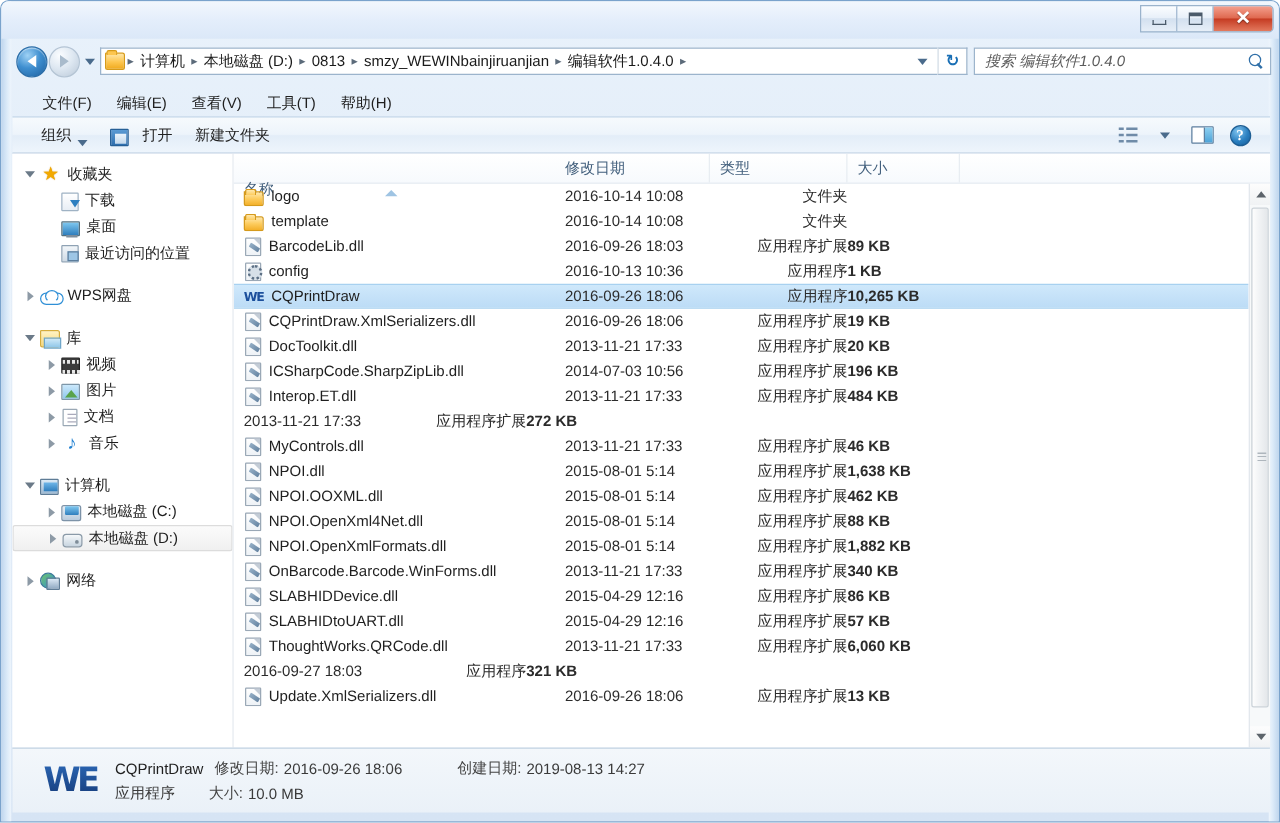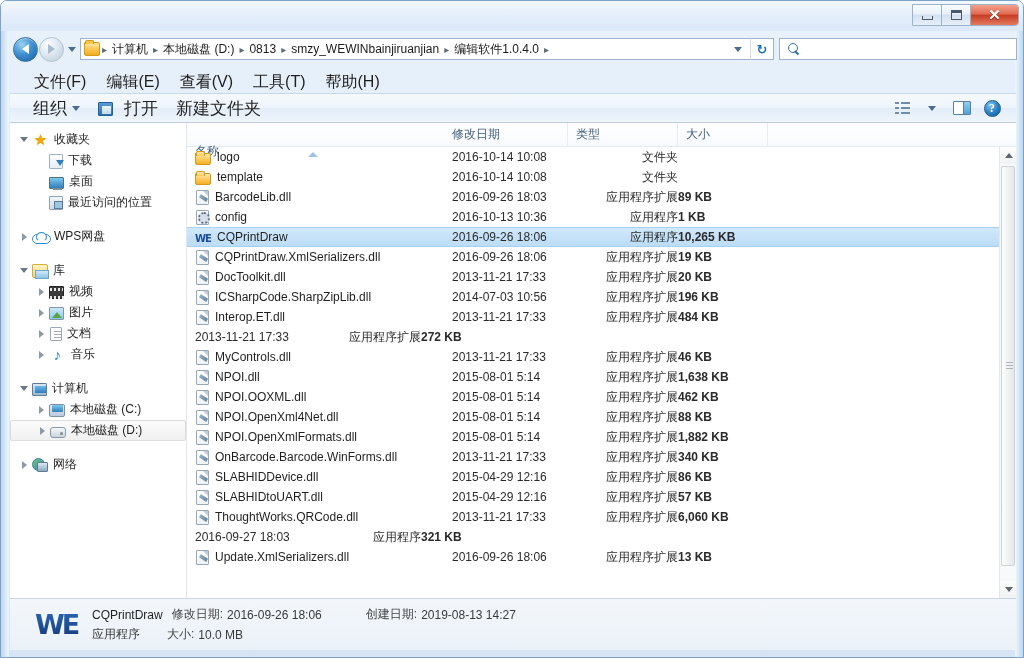--- a/index.html
+++ b/index.html
@@ -173,35 +173,35 @@
     width: 5px; height: 1.6px; background: #2f6fa8; transform: rotate(45deg);
     transform-origin: left center;
   }
 
   
   #menu-bar {
     position: absolute; left: 9px; top: 70px; width: 1006px; height: 22px;
     display: flex; align-items: center; padding-left: 14px;
   }
   .menu-item {
-    font-size: 16px; color: #1f1f1f; padding: 2px 10px; cursor: pointer;
+    font-size: 12px; color: #1f1f1f; padding: 2px 10px; cursor: pointer;
     white-space: nowrap;
   }
 
   
   #toolbar {
     position: absolute; left: 9px; top: 92px; width: 1006px; height: 30px;
     background: linear-gradient(to bottom, #f6fafd 0%, #edf4fb 48%, #e3edf8 52%, #eef5fc 100%);
     border-top: 1px solid #c8d9ea;
     border-bottom: 1px solid #bccddf;
     display: flex; align-items: center; padding-left: 14px;
   }
   .tb-item {
-    display: flex; align-items: center; gap: 5px;
-    font-size: 17px; color: #1f1f1f;
+    display: flex; align-items: flex-end; gap: 5px;
+    font-size: 12px; color: #1f1f1f;
     padding: 3px 9px; cursor: pointer; border-radius: 2px;
     white-space: nowrap;
   }
   #toolbar-right { margin-left: auto; display: flex; align-items: center; padding-right: 10px; gap: 2px; }
   .tb-icon-btn {
     width: 28px; height: 22px; display: flex; align-items: center; justify-content: center;
     cursor: pointer; border-radius: 2px;
   }
   .viewlist-icon {
     width: 15px; height: 12px; position: relative;
@@ -615,20 +615,21 @@
       <span id="breadcrumb-caret">
         <span class="caret-down"></span>
       </span>
     </div>
 
     <div id="refresh-button">
       <span>↻</span>
     </div>
 
     <div id="search-box">
+      <input id="search-input" type="text" placeholder="搜索 编辑软件1.0.4.0" style="">
       <span class="magnifier"></span>
     </div>
   </div>
 
   <div id="menu-bar">
     <div class="menu-item">文件(F)</div>
     <div class="menu-item">编辑(E)</div>
     <div class="menu-item">查看(V)</div>
     <div class="menu-item">工具(T)</div>
     <div class="menu-item">帮助(H)</div>

